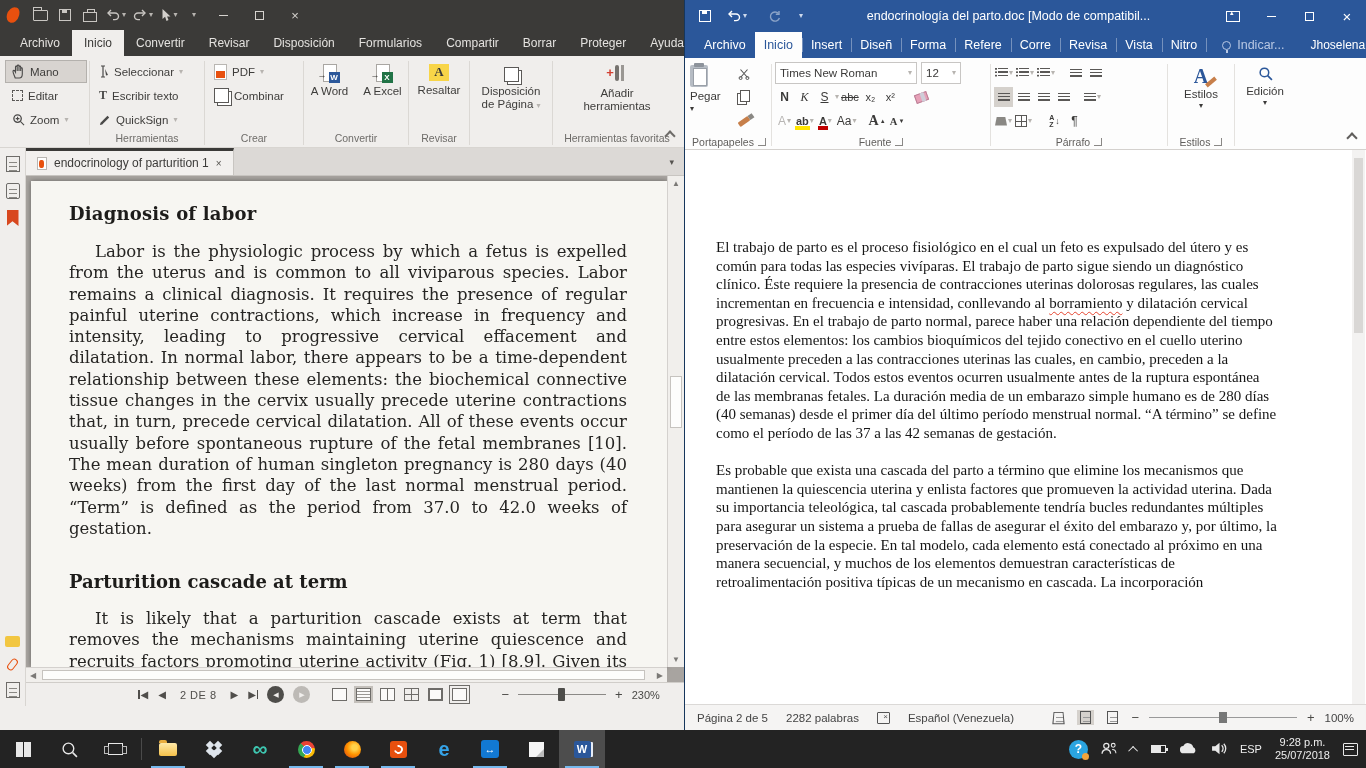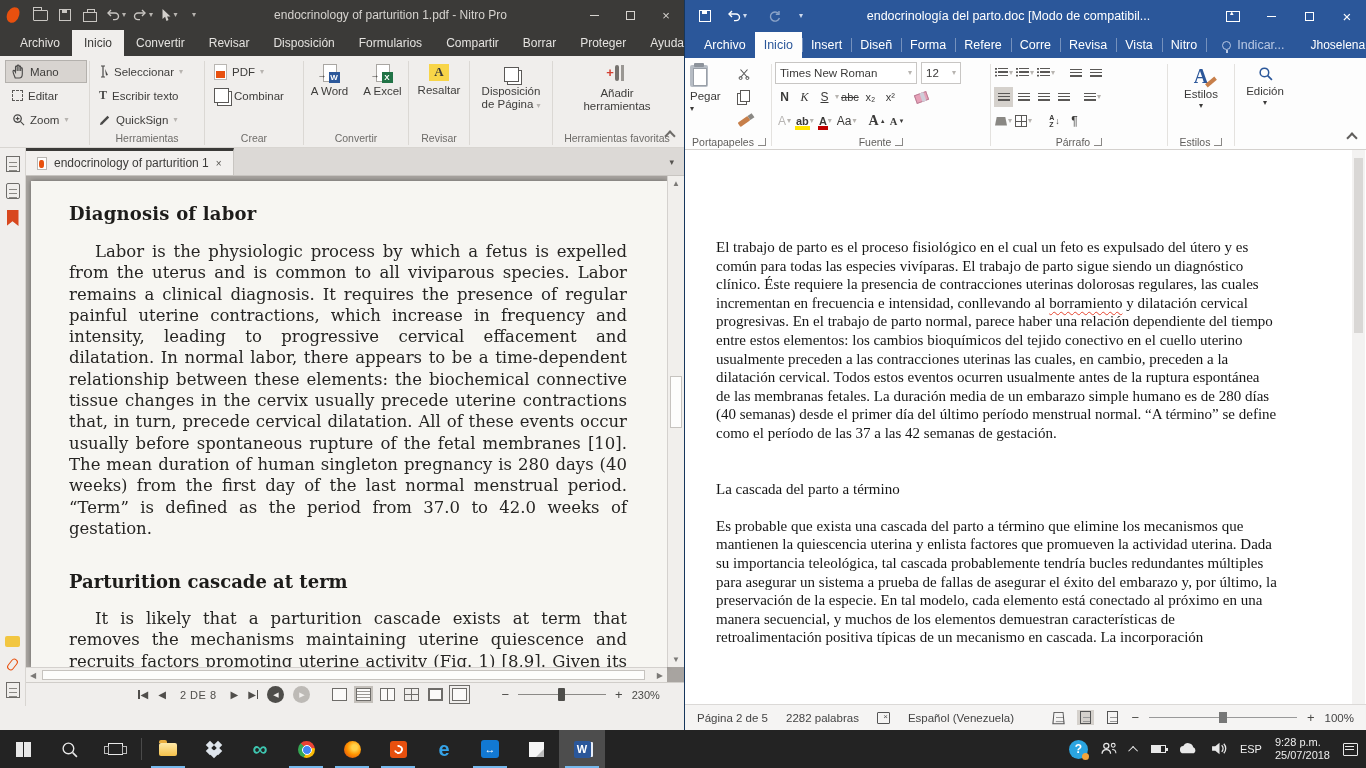--- a/index.html
+++ b/index.html
@@ -195,21 +195,21 @@
   .tmv { width:18px; height:18px; border-radius:3px; background:#1279d3; color:#fff; font-size:11px; display:flex; align-items:center; justify-content:center; }
   .notes { width:15px; height:15px; background:#f5f5f5; position:relative; }
   .notes:after { content:""; position:absolute; right:0; bottom:0; border:4px solid #bbb; border-top-color:transparent; border-left-color:transparent; }
   .word-ic { width:17px; height:17px; background:#2b579a; border-radius:2px; color:#fff; font-size:11px; font-weight:bold; display:flex; align-items:center; justify-content:center; box-shadow:3px 0 0 -1px #e8eef7; }
   .tray { margin-left:auto; display:flex; align-items:center; gap:13px; padding-right:8px; font-size:11px; }
   .help-ic { width:19px; height:19px; border-radius:50%; background:#2aa4e0; color:#fff; font-size:12px; font-weight:bold; display:flex; align-items:center; justify-content:center; position:relative; }
   .help-ic:after { content:""; position:absolute; right:-1px; bottom:-1px; width:7px; height:7px; border-radius:50%; background:#f2a33a; }
   .tchev { width:7px; height:7px; border-left:1.6px solid #e8e8e8; border-top:1.6px solid #e8e8e8; transform:rotate(45deg) translateY(2px); }
   .batt { width:15px; height:8px; border:1.2px solid #e8e8e8; position:relative; background:linear-gradient(to right,#e8e8e8 0 9px,transparent 9px); }
   .batt:after { content:""; position:absolute; right:-3px; top:1.5px; width:2px; height:3px; background:#e8e8e8; }
-  .clock { line-height:13px; white-space:nowrap; }
+  .clock { text-align:center; line-height:13px; white-space:nowrap; }
   .notif { width:15px; height:13px; border:1.2px solid #e8e8e8; border-radius:1px; position:relative; }
   .notif:after { content:""; position:absolute; left:1px; top:2px; width:9px; height:5px; background:repeating-linear-gradient(to bottom,#e8e8e8 0 1px,transparent 1px 3px); }
 </style>
 </head>
 <body>
 
 <div class="screen">
 
   <section class="nitro">
     <header class="n-title">
@@ -241,21 +241,20 @@
         <span class="qbtn">
           <svg width="11" height="14" viewBox="0 0 10 14">
               <path d="M1 1v10l2.6-2.2L5 13l2-1-1.4-3.6H9z" fill="#d3d0cc"></path>
             </svg>
           <span class="ddg">▾</span>
         </span>
         <span class="qbtn">
             <span class="ddg">▾</span>
           </span>
       </div>
-      <div class="n-title-text">endocrinology of parturition 1.pdf - Nitro Pro</div>
       <div class="n-ctrls">
         <span class="wc">
             <span class="bar"></span>
           </span>
         <span class="wc">
             <span class="box"></span>
           </span>
         <span class="wc">×</span>
       </div>
     </header>
@@ -711,21 +710,20 @@
           </span>
         </div>
         <div class="wlabel"></div>
       </div>
       <span class="chev-up n-collapse" style="border-color:#605e5c"></span>
     </div>
 
     <div class="w-doc">
       <div class="w-text">
         <p><span>El trabajo de parto es el proceso fisiológico en el cual un feto es expulsado del útero y es común para todas las especies vivíparas. El trabajo de parto sigue siendo un diagnóstico clínico. Éste requiere la presencia de contracciones uterinas dolorosas regulares, las cuales incrementan en frecuencia e intensidad, conllevando al </span><span class="misspell">borramiento</span><span> y dilatación cervical progresivas. En el trabajo de parto normal, parece haber una relación dependiente del tiempo entre estos elementos: los cambios bioquímicos del tejido conectivo en el cuello uterino usualmente preceden a las contracciones uterinas las cuales, en cambio, preceden a la dilatación cervical. Todos estos eventos ocurren usualmente antes de la ruptura espontánea de las membranas fetales. La duración media de un embarazo simple humano es de 280 días (40 semanas) desde el primer día del último período menstrual normal. “A término” se define como el período de las 37 a las 42 semanas de gestación.</span></p>
-        <p style="margin-top:37px">La cascada del parto a término</p>
         <p>Es probable que exista una cascada del parto a término que elimine los mecanismos que mantienen la quiescencia uterina y enlista factores que promueven la actividad uterina. Dada su importancia teleológica, tal cascada probablemente tendría bucles redundantes múltiples para asegurar un sistema a prueba de fallas de asegurar el éxito del embarazo y, por último, la preservación de la especie. En tal modelo, cada elemento está conectado al próximo en una manera secuencial, y muchos de los elementos demuestran características de retroalimentación positiva típicas de un mecanismo en cascada. La incorporación</p>
       </div>
       <div class="w-vscroll">
         <span class="w-vthumb"></span>
       </div>
     </div>
 
     <footer class="w-status">
       <span>Página 2 de 5</span>
       <span>2282 palabras</span>

